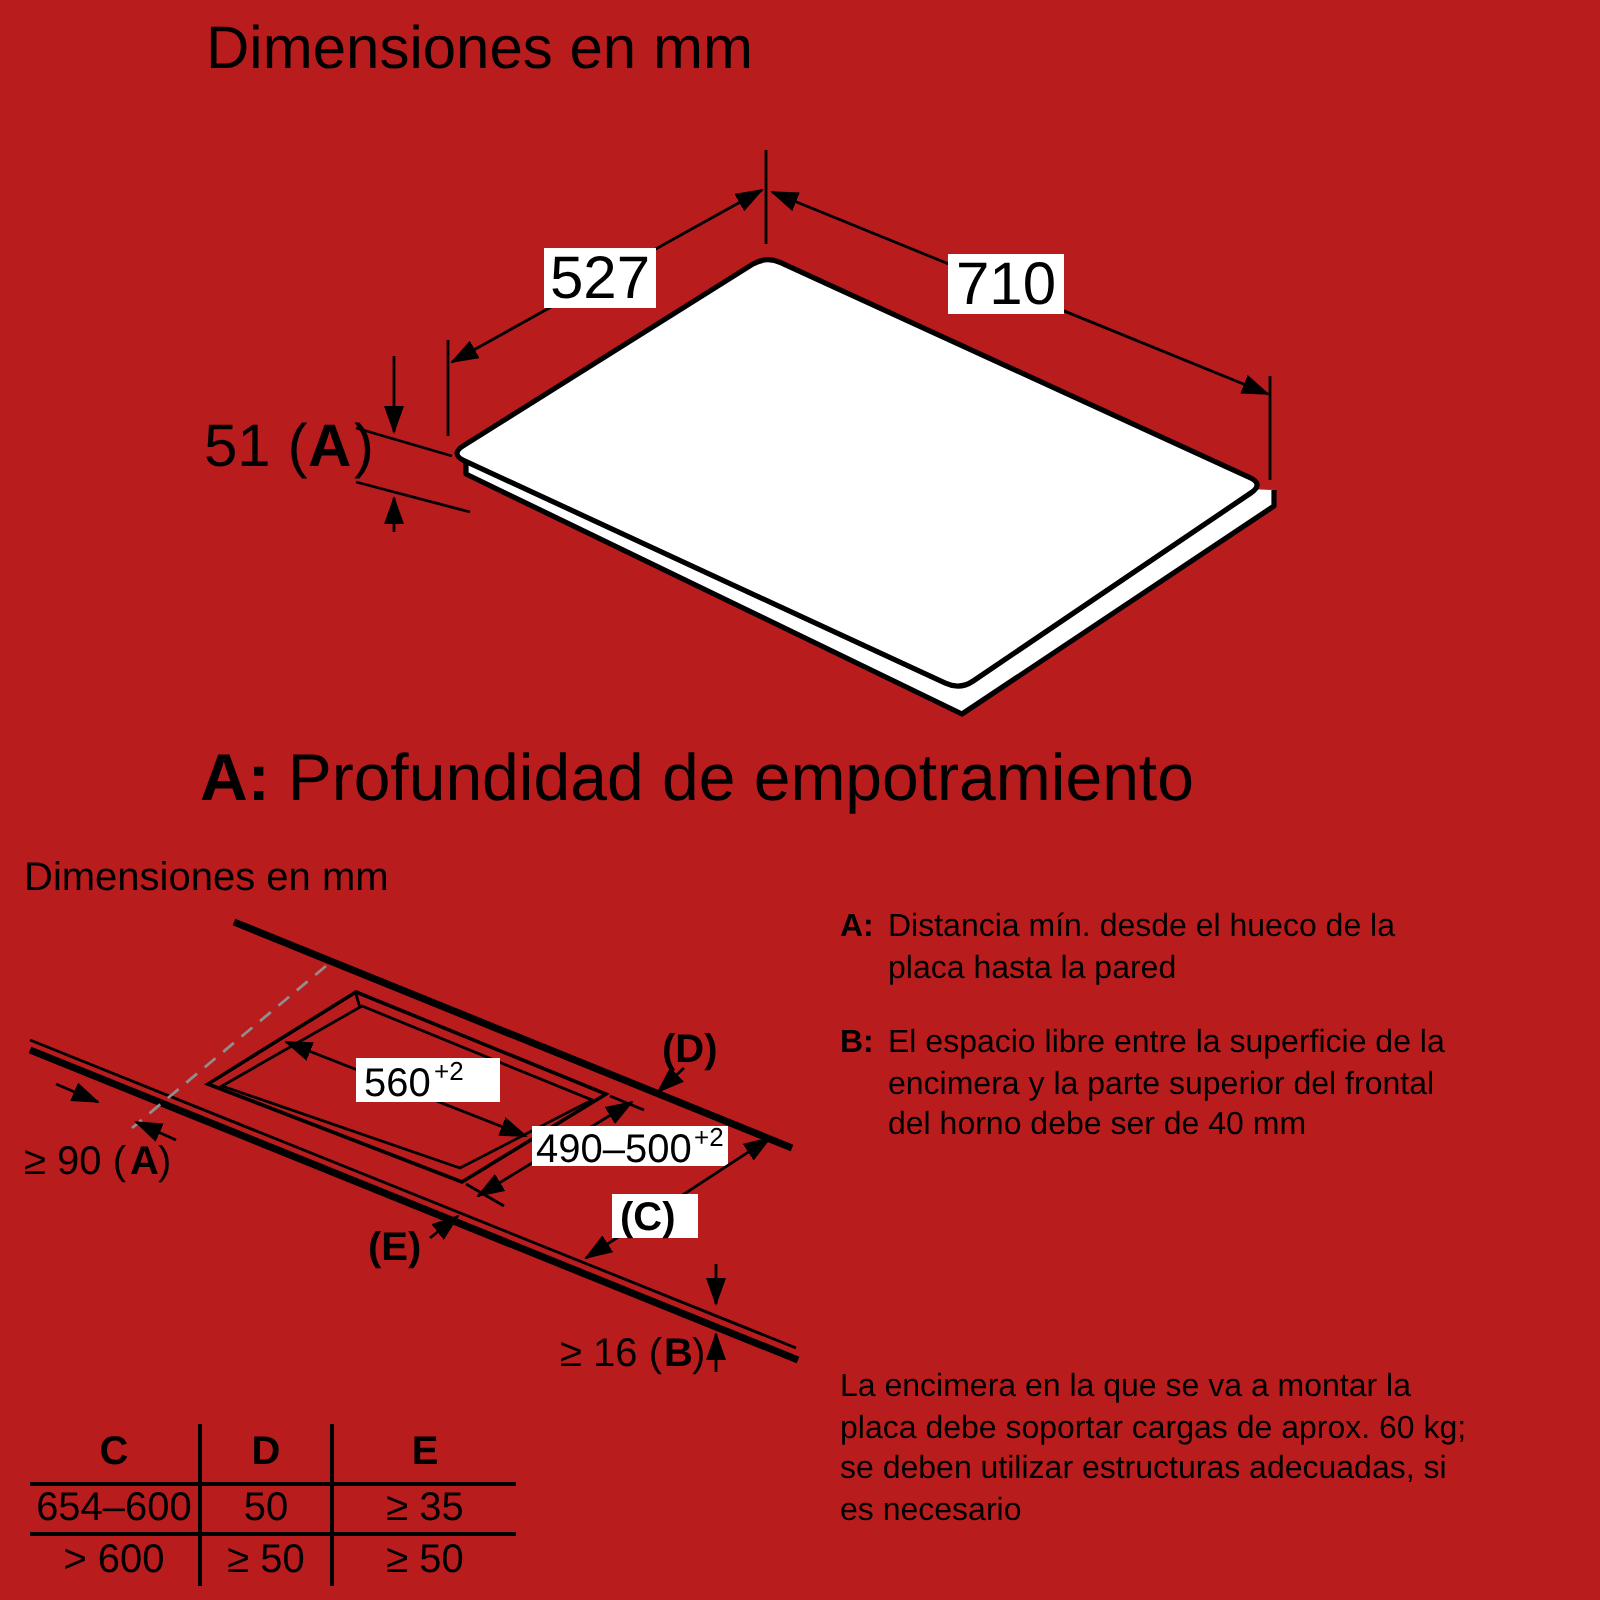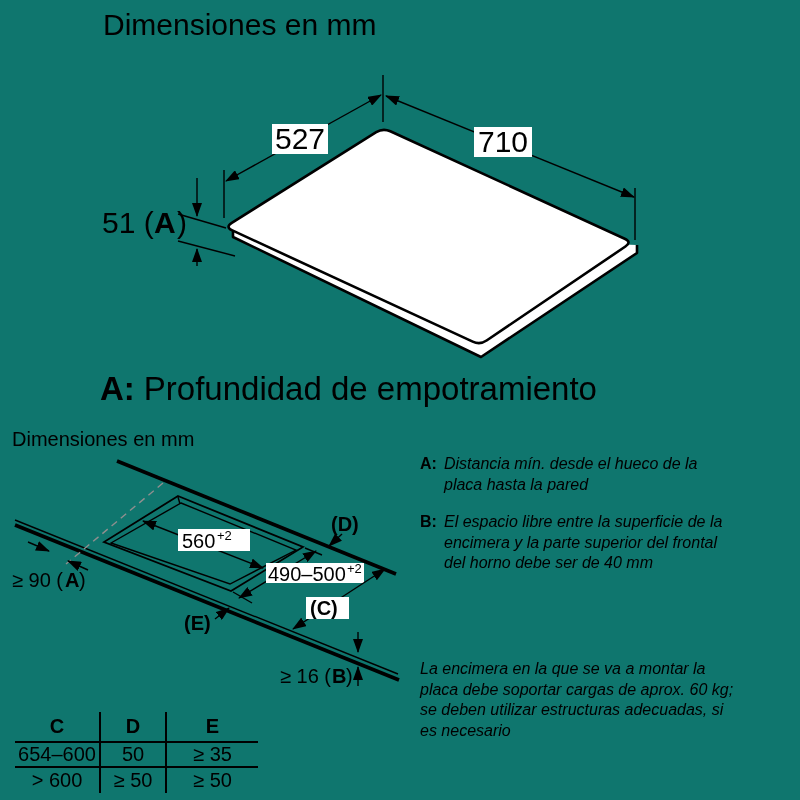--- a/index.html
+++ b/index.html
@@ -1,16 +1,16 @@
 <!DOCTYPE html>
 <html><head>
 <meta charset="utf-8">
 <style>
   html,body{margin:0;padding:0;background:#fff;}
-  .page{position:relative;width:800px;height:800px;background:#0f766e;overflow:hidden;
+  .page{position:relative;width:800px;height:800px;background:#b91c1c;overflow:hidden;
         font-family:"Liberation Sans","DejaVu Sans",sans-serif;color:#000;}
   .abs{position:absolute;}
   .title-main{left:103px;top:8px;font-size:30px;line-height:34px;}
   .caption-a{left:100px;top:372px;font-size:33px;line-height:34px;}
   .caption-a .pfx{font-weight:bold;margin-right:9px;}
   .title-small{left:12px;top:427px;font-size:20px;line-height:24px;}
   svg{position:absolute;display:block;}
   svg text{font-family:"Liberation Sans","DejaVu Sans",sans-serif;fill:#000;}
   .dimtxt-lg{font-size:30px;}
   .dimtxt{font-size:20px;}
@@ -18,21 +18,21 @@
   .b{font-weight:bold;}
   .ln{stroke:#000;stroke-width:1.4;fill:none;}
   .ln-thick{stroke:#000;stroke-width:3.6;fill:none;}
   .ln-med{stroke:#000;stroke-width:1.8;fill:none;}
   .outline{stroke:#000;stroke-width:2.6;fill:#fff;stroke-linejoin:round;}
   .dash{stroke:#8f8f8f;stroke-width:1.4;fill:none;stroke-dasharray:7 5;}
   .mask{fill:#fff;}
   
   .note{position:absolute;left:420px;width:352px;font-size:16px;line-height:20.5px;}
   .note .pfx{position:absolute;left:0;top:0;font-weight:bold;}
-  .note .body{padding-left:24px;white-space:pre-line;font-style:italic;}
+  .note .body{padding-left:24px;white-space:pre-line;}
   .note.noindent .body{padding-left:0;}
   
   .spec-table{position:absolute;left:15px;top:712px;width:243px;display:grid;
               grid-template-columns:84px 66px 93px;grid-auto-rows:auto;font-size:20px;}
   .spec-table .cell{display:flex;align-items:center;justify-content:center;
                     height:25px;box-sizing:border-box;}
   .spec-table .hdr{font-weight:bold;height:31px;}
   .spec-table .bb{border-bottom:2px solid #000;}
   .spec-table .bl{border-left:2px solid #000;}
 </style>
@@ -137,21 +137,21 @@
   </div>
 
   <div class="note" style="top:512px;">
     <span class="pfx">B:</span>
     <div class="body">El espacio libre entre la superficie de la
 encimera y la parte superior del frontal
 del horno debe ser de 40 mm</div>
   </div>
 
 
-  <div class="note noindent" style="top:659px;">
+  <div class="note noindent" style="top:684px;">
     <div class="body">La encimera en la que se va a montar la
 placa debe soportar cargas de aprox. 60 kg;
 se deben utilizar estructuras adecuadas, si
 es necesario</div>
   </div>
 
   <div class="spec-table">
     <div class="cell hdr bb">C</div>
     <div class="cell hdr bb bl">D</div>
     <div class="cell hdr bb bl">E</div>

